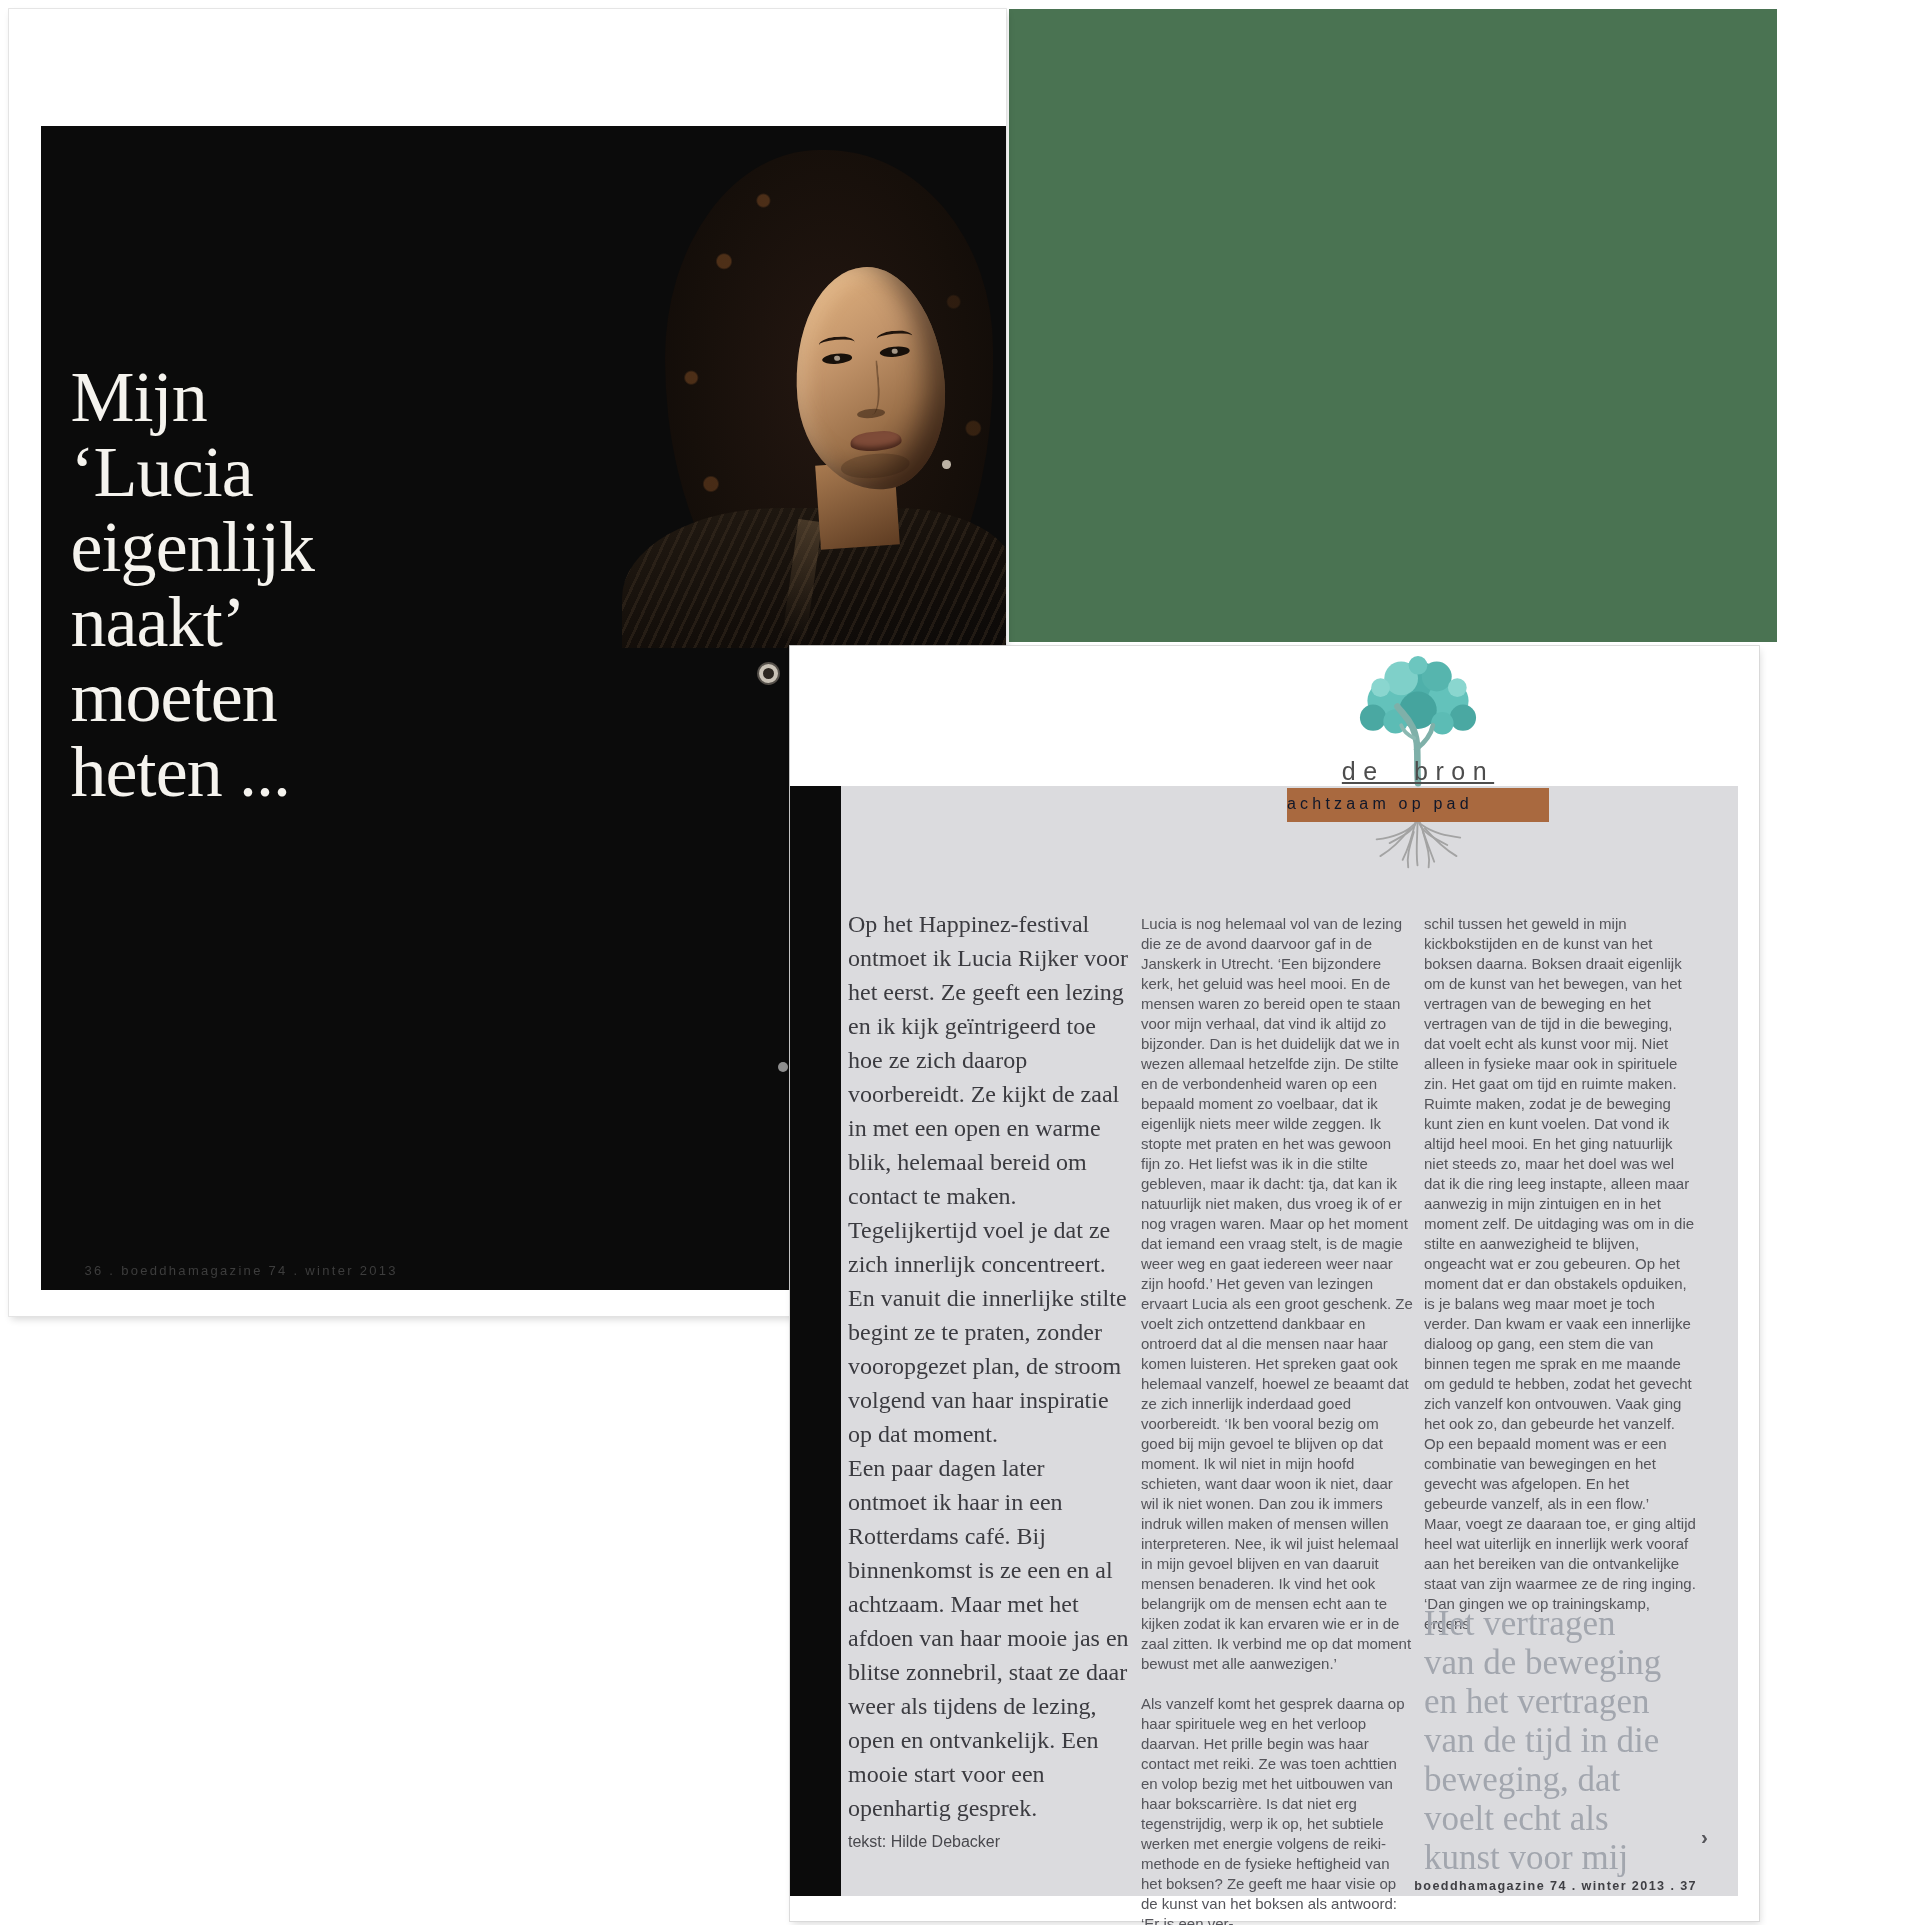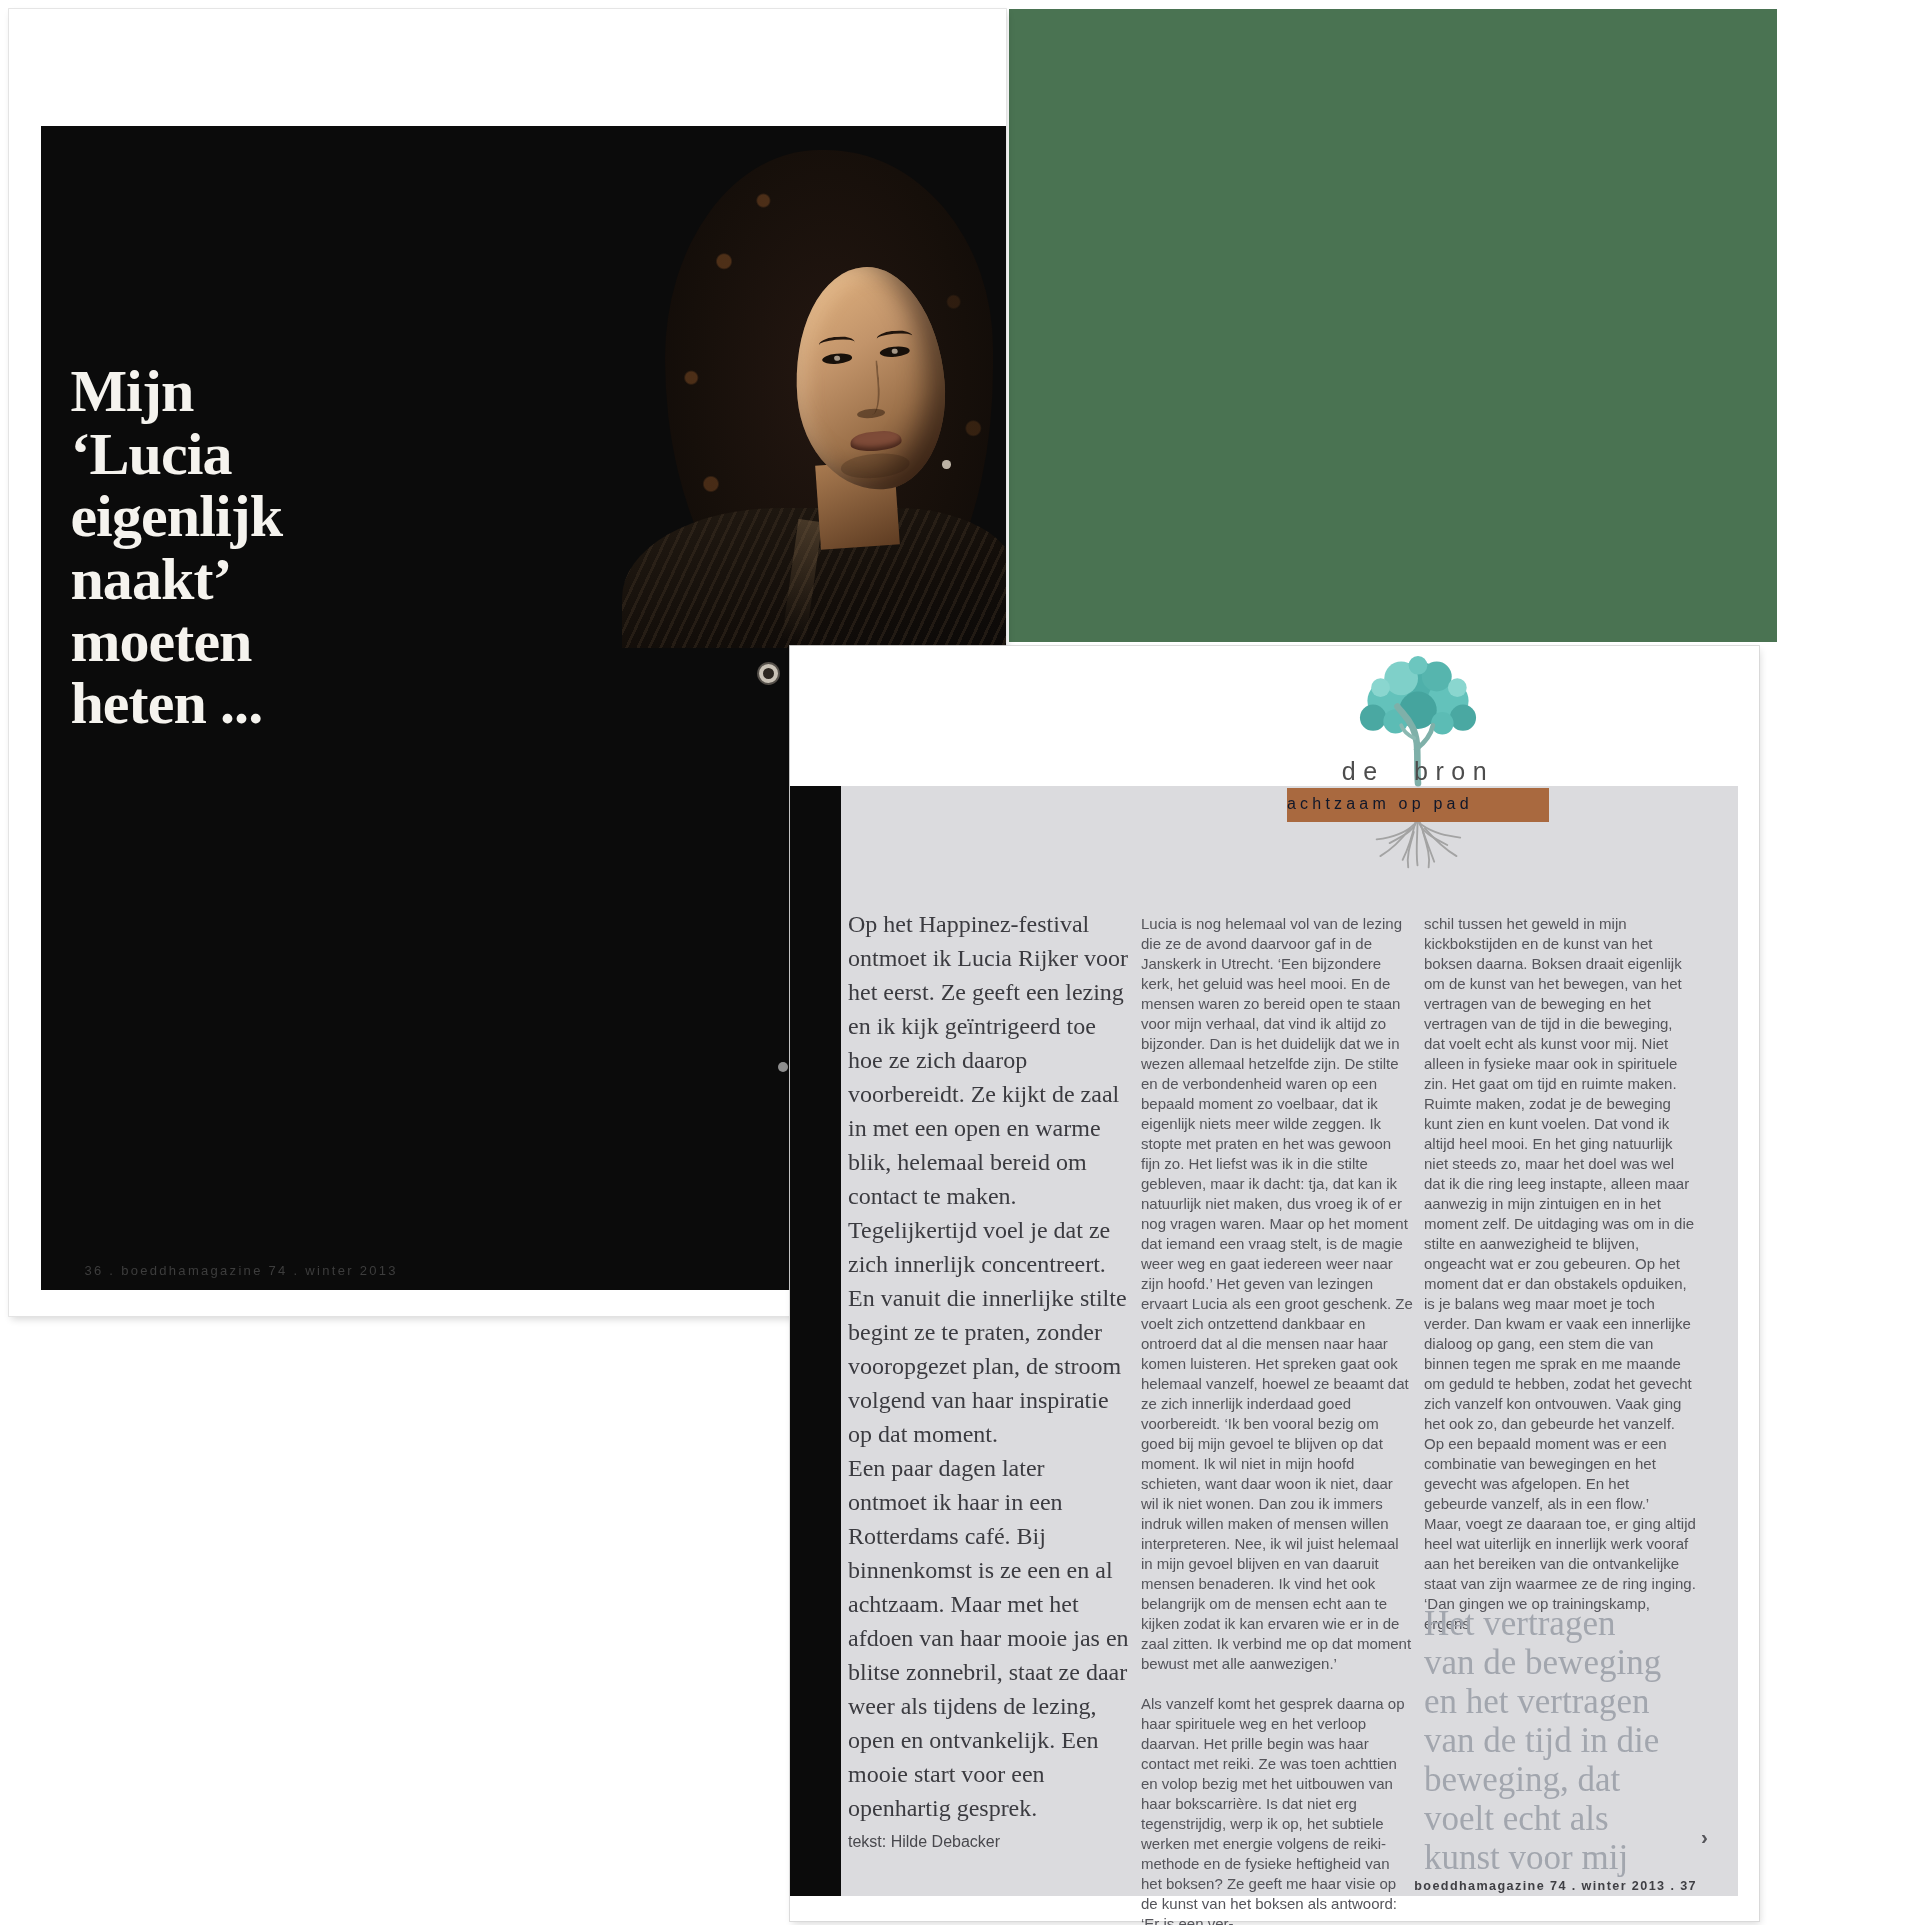--- a/index.html
+++ b/index.html
@@ -51,36 +51,36 @@
   .photo .coat{position:absolute;left:141px;top:382px;width:394px;height:150px;
       background:
         repeating-linear-gradient(115deg, rgba(70,55,40,.35) 0 2.8px, rgba(0,0,0,0) 2.8px 10.3px),
         linear-gradient(165deg,#221a12 0%,#120d09 60%,#0b0908 100%);
       border-radius:40% 30% 0 0/60% 45% 0 0;}
   .photo .collar{position:absolute;left:309px;top:394px;width:24px;height:122px;background:linear-gradient(180deg,rgba(150,120,85,.35),rgba(0,0,0,0));transform:rotate(8deg);}
   .coat-button{position:absolute;left:718px;top:538px;width:19px;height:19px;border-radius:50%;
       background:#2c2620;border:4.7px solid #c9c2b6;box-sizing:border-box;box-shadow:0 0 0 1.9px #55504a;}
 
   .article-title{position:absolute;left:29px;top:234px;width:881px;color:#f5f3ee;
-      font-family:"Liberation Serif", serif;font-size:60px;line-height:1.04;font-weight:700;letter-spacing:-0.9px;}
+      font-family:"Liberation Serif", serif;font-size:72px;line-height:1.04;font-weight:400;letter-spacing:-0.9px;}
   .page-caption{position:absolute;left:43px;top:1137px;color:#3d3d3d;font-size:13px;letter-spacing:2.3px;}
 
   
   .binder-dot{position:absolute;left:778px;top:1062px;width:10.3px;height:10.3px;border-radius:50%;background:#8f8f8f;}
 
   
   .right-page{position:absolute;left:790px;top:646px;width:969px;height:1275px;background:#ffffff;
               box-shadow:0 0 0 0.9px #d8d8d8, 1.9px 3.7px 7.5px rgba(0,0,0,.14);}
   .content-panel{position:absolute;left:0;top:140px;width:948px;height:1110px;background:var(--paper-gray,#dbdbde);}
   .gutter-strip{position:absolute;left:0;top:140px;width:51px;height:1110px;background:#0b0b0b;}
 
   
   .logo-tree{position:absolute;left:525px;top:5.6px;width:206px;height:137px;}
   .logo-wordmark{position:absolute;left:525px;top:111px;width:206px;text-align:center;color:#4d4d4d;
-      font-size:25px;letter-spacing:7.5px;word-spacing:15px;}
+      font-size:25px;letter-spacing:7.5px;word-spacing:15px;text-decoration:underline;}
   .tagline-banner{position:absolute;left:497px;top:142px;width:262px;height:34px;background:var(--accent-brown,#a9693f);
       color:#0f172a;font-size:16px;letter-spacing:4.2px;text-align:left;line-height:31px;}
   .logo-roots{position:absolute;left:534px;top:173px;width:187px;height:52px;}
 
   
   .col{position:absolute;color:#54545a;font-size:15px;line-height:20px;}
   .col p{margin:0;}
   .intro-col{left:58px;top:261px;width:281px;color:#3b3b40;
       font-family:"Liberation Serif", serif;font-size:24px;line-height:34px;}
   .intro-col p{margin:0;}

